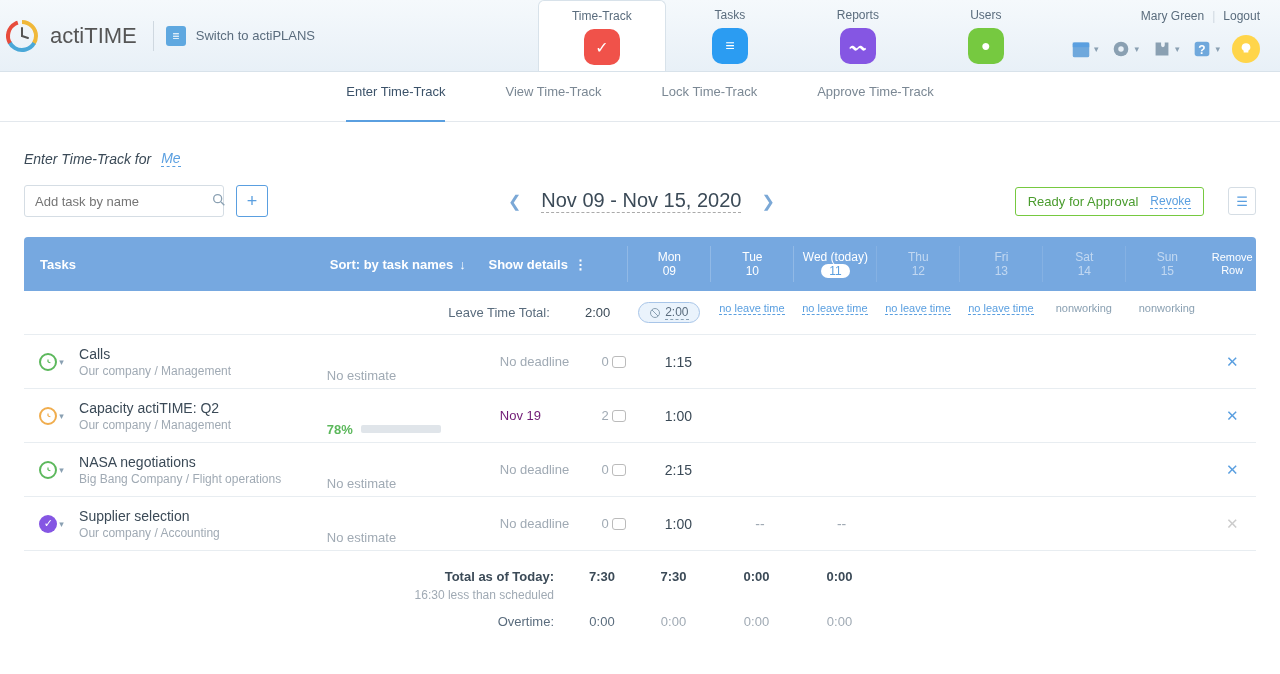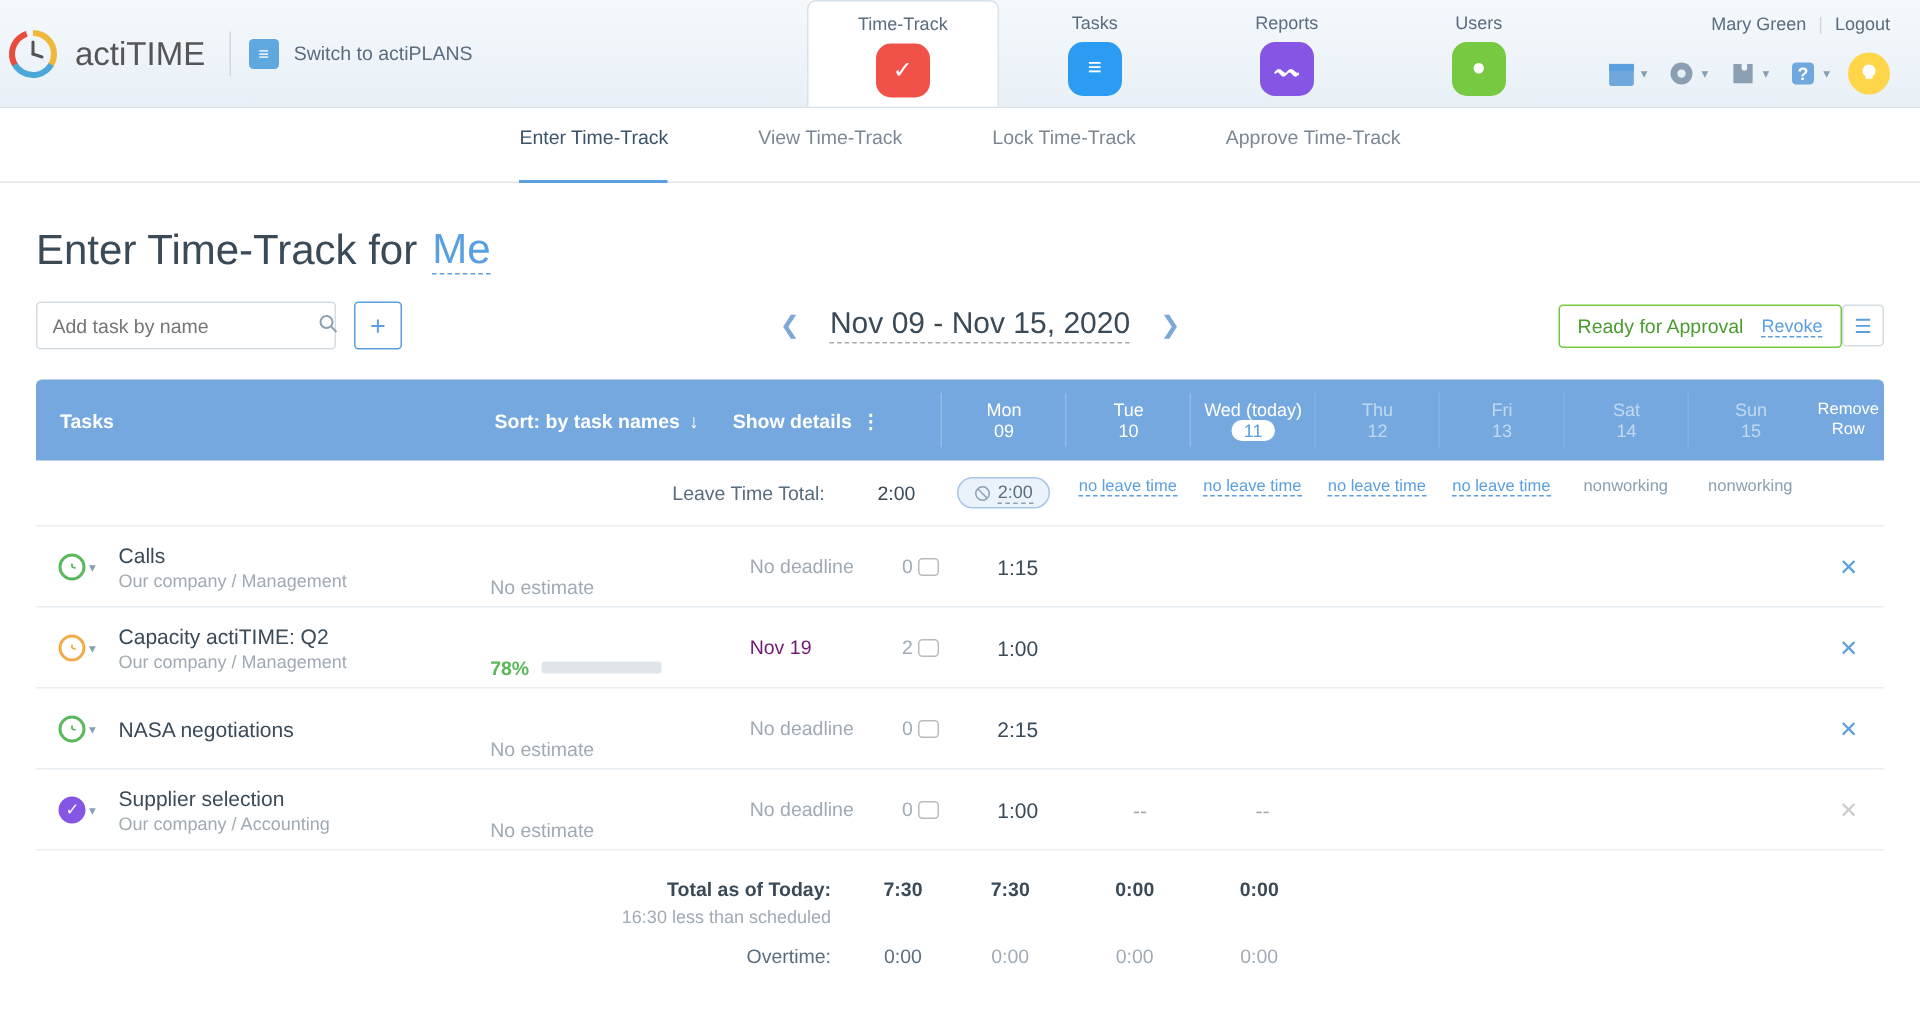--- a/index.html
+++ b/index.html
@@ -24,31 +24,31 @@
 .user-row { display: flex; align-items: flex-start; gap: 8px; padding-left: 44px; }
 .tool-icons { display: flex; gap: 12px; margin-top: 6px; }
 .tool-icon { display: flex; align-items: center; gap: 2px; cursor: pointer; color: #8aa0b2; }
 .tool-svg { width: 22px; height: 22px; }
 .caret { font-size: 9px; color: #8aa0b2; }
 .bulb { width: 28px; height: 28px; border-radius: 50%; background: #ffd54a; display: flex; align-items: center; justify-content: center; color: #fff; }
 .sub-nav { display: flex; justify-content: center; gap: 60px; border-bottom: 1px solid #e3e8ed; padding: 12px 0; }
 .sub-nav-item { color: #7b8894; cursor: pointer; font-size: 13px; padding-bottom: 10px; }
 .sub-nav-item.active { color: #3b5269; border-bottom: 2px solid #5a9fe0; margin-bottom: -13px; }
 .page-header { display: flex; align-items: center; padding: 28px 24px 18px; gap: 10px; }
-.page-title { font-size: 28px; font-weight: 400; color: #3b4a57; }
+.page-title { font-size: 14px; font-weight: 400; color: #3b4a57; font-style: italic; }
 .page-title-link { color: #5a9fe0; border-bottom: 1px dashed #5a9fe0; cursor: pointer; }
 .controls-row { display: flex; align-items: center; padding: 0 24px 20px; }
 .search-box { display: flex; align-items: center; border: 1px solid #d5dde4; border-radius: 3px; height: 32px; width: 200px; padding: 0 10px; }
 .search-box input { border: none; outline: none; flex: 1; font-size: 13px; color: #888; }
 .search-icon { color: #8aa0b2; }
 .add-btn { width: 32px; height: 32px; border: 1px solid #5a9fe0; border-radius: 3px; margin-left: 12px; color: #5a9fe0; display: flex; align-items: center; justify-content: center; font-size: 18px; cursor: pointer; }
 .date-nav { flex: 1; display: flex; justify-content: center; align-items: center; gap: 20px; }
 .date-arrow { color: #7ba8d6; cursor: pointer; font-size: 16px; }
 .date-range { font-size: 20px; color: #3b4a57; border-bottom: 1px dashed #aaa; cursor: pointer; }
-.right-controls { display: flex; align-items: center; gap: 0; }
+.right-controls { display: flex; align-items: center; gap: 24px; }
 .ready-btn { border: 1px solid #76c940; color: #4a9c2e; padding: 6px 12px; border-radius: 3px; cursor: pointer; font-size: 13px; display: flex; align-items: center; gap: 12px; }
 .revoke { color: #5a9fe0; border-bottom: 1px dashed #5a9fe0; font-size: 12px; }
 .menu-btn { width: 28px; height: 28px; border: 1px solid #d5dde4; border-radius: 3px; display: flex; align-items: center; justify-content: center; cursor: pointer; color: #5a9fe0; }
 .table-wrap { padding: 0 24px; }
 .thead { display: flex; background: #76a8e0; color: #fff; border-radius: 4px 4px 0 0; height: 54px; align-items: center; font-size: 13px; }
 .col-tasks { width: 308px; padding-left: 16px; font-weight: 600; }
 .col-sort { width: 160px; display: flex; align-items: center; gap: 6px; font-weight: 600; }
 .col-details { width: 140px; display: flex; align-items: center; gap: 6px; font-weight: 600; }
 .col-day { width: 83px; text-align: center; border-left: 1px solid rgba(255,255,255,0.2); padding: 4px 0; }
 .col-day.faded { opacity: 0.55; }
@@ -338,20 +338,21 @@
           <span class="status-clock status-green">
             <svg width="8" height="8" viewBox="0 0 10 10">
               <line x1="5" y1="5" x2="5" y2="2" stroke="currentColor" stroke-width="1.5"></line>
               <line x1="5" y1="5" x2="8" y2="6" stroke="currentColor" stroke-width="1.5"></line>
             </svg>
           </span>
           <span class="caret">▾</span>
         </div>
     <div class="task-info">
       <div class="task-name">NASA negotiations</div>
+      <div class="task-path">Big Bang Company / Flight operations</div>
     </div>
     <div class="task-est">No estimate</div>
     <div class="task-deadline ">No deadline</div>
     <div class="task-comments">0<span class="comment-icon"></span></div>
     <div class="task-time ">2:15</div>
         <div class="task-time "></div>
         <div class="task-time "></div>
         <div class="task-time "></div>
         <div class="task-time "></div>
         <div class="task-time "></div>

